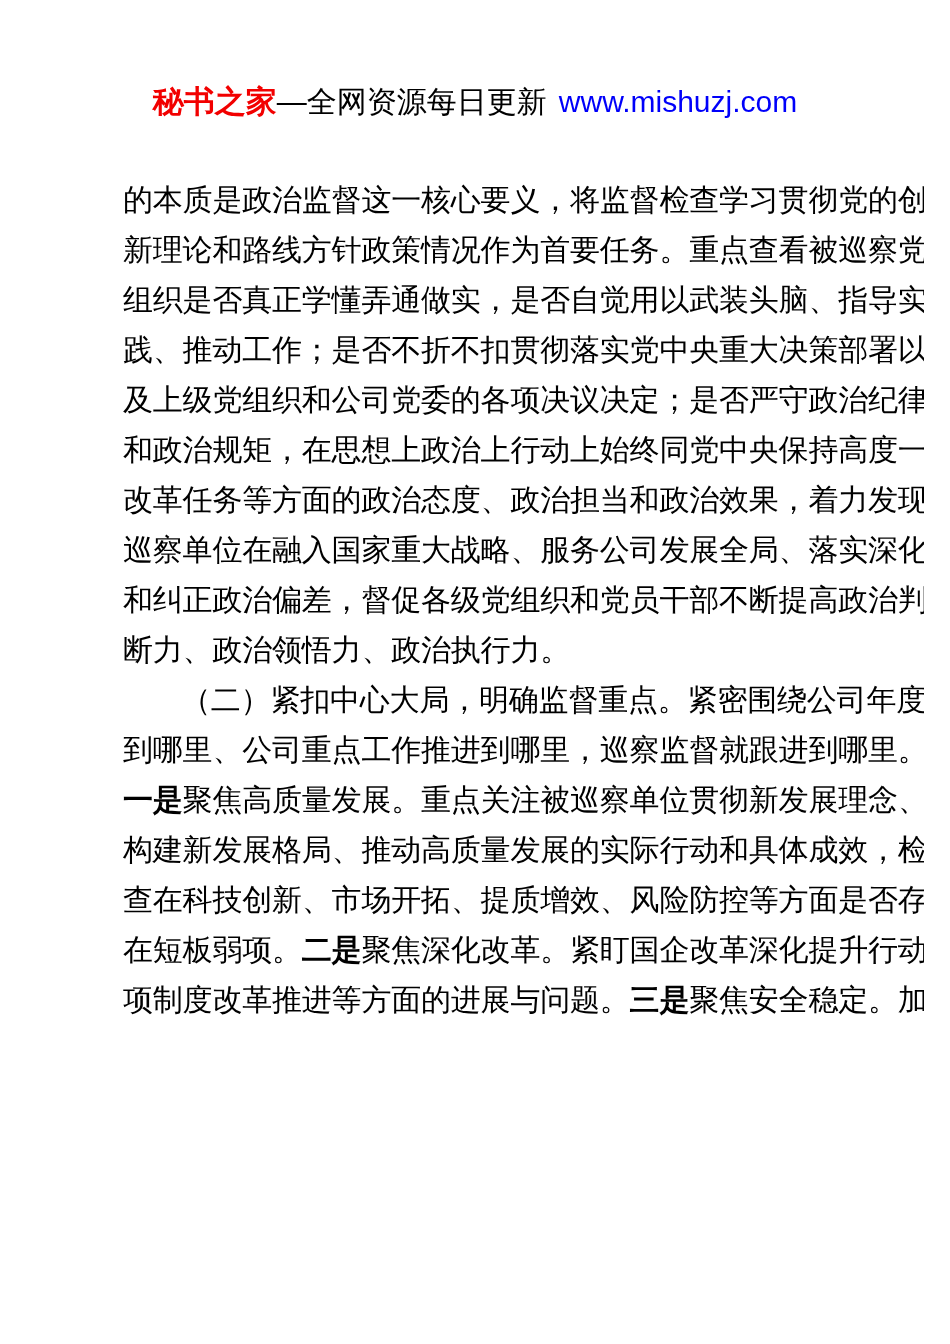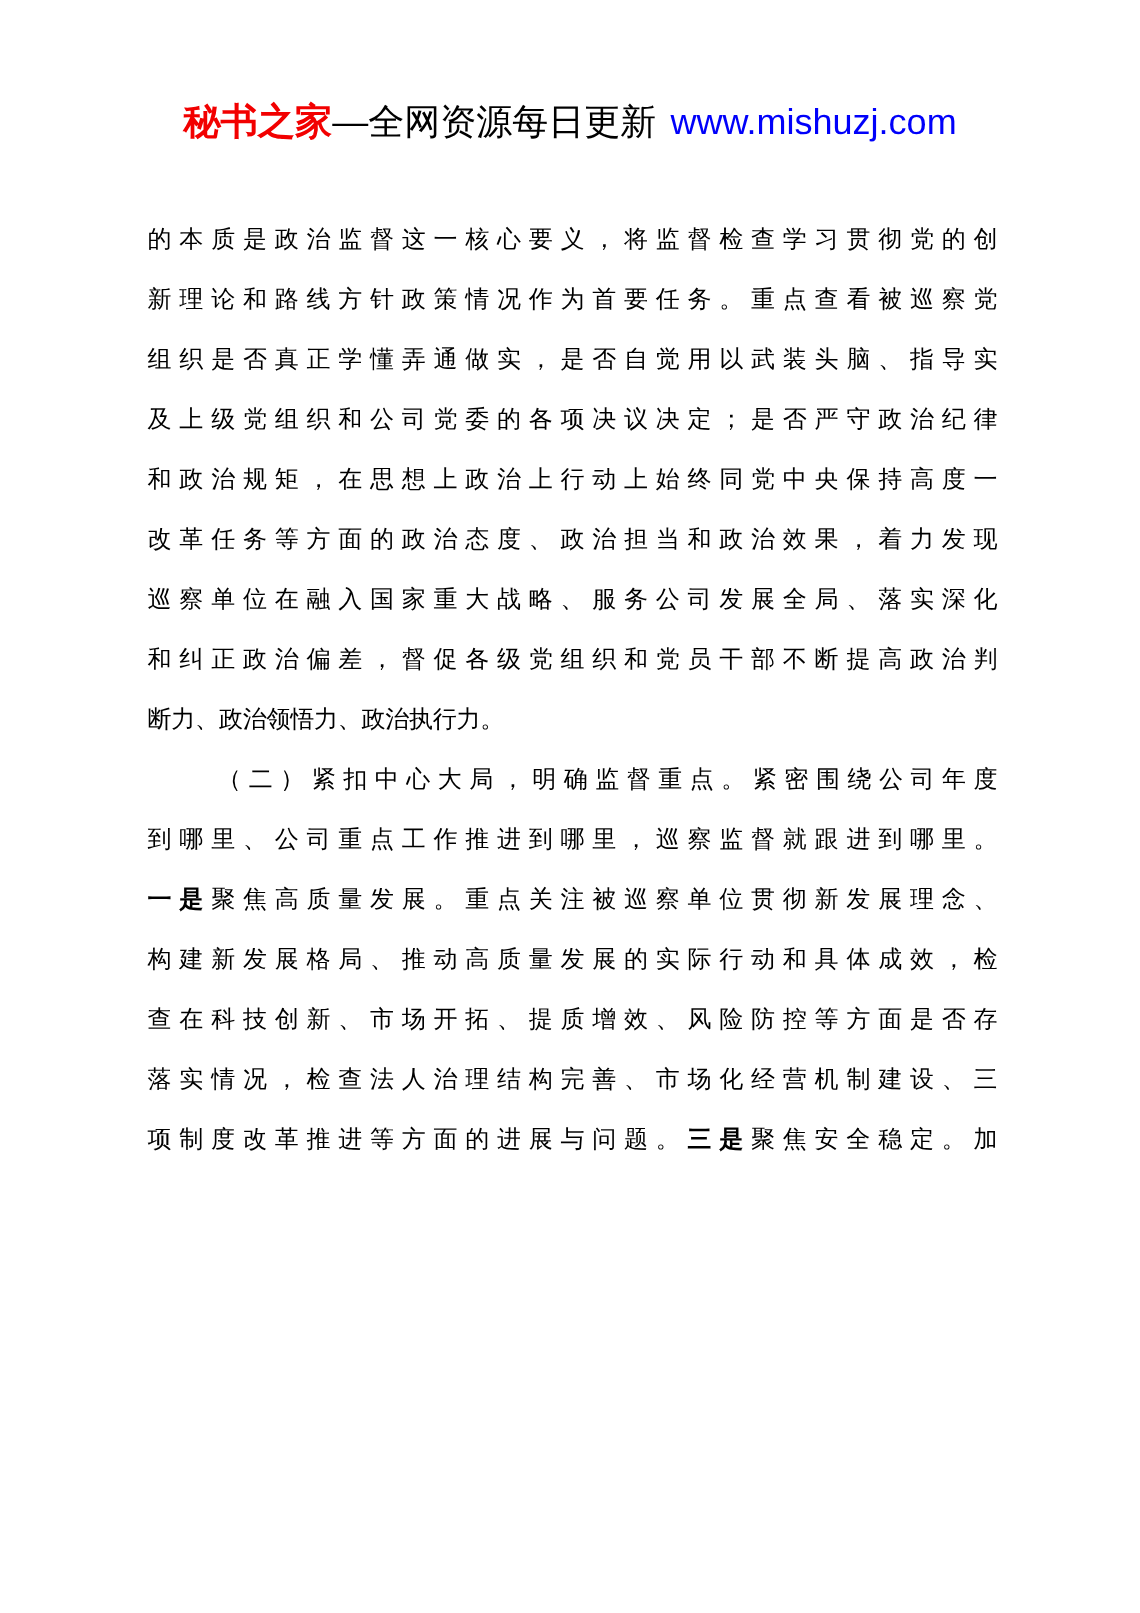--- a/index.html
+++ b/index.html
@@ -39,21 +39,21 @@
   .header .url {
     font-size: 30px;
     color: #0000fa;
     margin-left: 12px;
   }
   .doc-body {
     position: absolute;
     left: 123px;
     top: 175px;
     width: 708px;
-    font-size: 20px;
+    font-size: 30px;
     line-height: 50px;
     color: #000000;
     letter-spacing: -0.2px;
   }
   .line {
     text-align: justify;
     text-align-last: justify;
     text-justify: inter-ideograph;
     white-space: nowrap;
   }
@@ -74,28 +74,29 @@
 <div class="page">
 
   <div class="header">
     <span class="brand" style="color: rgb(242, 0, 0);">秘书之家</span><span class="tagline">—全网资源每日更新</span><span class="url" style="color: rgb(0, 0, 250);">www.mishuzj.com</span>
   </div>
 
   <div class="doc-body" style="color: rgb(0, 0, 0);">
       <div class="line"><span>的本质是政治监督这一核心要义，将监督检查学习贯彻党的创</span></div>
       <div class="line"><span>新理论和路线方针政策情况作为首要任务。重点查看被巡察党</span></div>
       <div class="line"><span>组织是否真正学懂弄通做实，是否自觉用以武装头脑、指导实</span></div>
+      <div class="line"><span>践、推动工作；是否不折不扣贯彻落实党中央重大决策部署以</span></div>
       <div class="line"><span>及上级党组织和公司党委的各项决议决定；是否严守政治纪律</span></div>
       <div class="line"><span>和政治规矩，在思想上政治上行动上始终同党中央保持高度一</span></div>
       <div class="line"><span>改革任务等方面的政治态度、政治担当和政治效果，着力发现</span></div>
       <div class="line"><span>巡察单位在融入国家重大战略、服务公司发展全局、落实深化</span></div>
       <div class="line"><span>和纠正政治偏差，督促各级党组织和党员干部不断提高政治判</span></div>
       <div class="line short"><span>断力、政治领悟力、政治执行力。</span></div>
       <div class="line indent"><span>（二）紧扣中心大局，明确监督重点。紧密围绕公司年度</span></div>
       <div class="line"><span>到哪里、公司重点工作推进到哪里，巡察监督就跟进到哪里。</span></div>
       <div class="line"><span class="bold">一是</span><span>聚焦高质量发展。重点关注被巡察单位贯彻新发展理念、</span></div>
       <div class="line"><span>构建新发展格局、推动高质量发展的实际行动和具体成效，检</span></div>
       <div class="line"><span>查在科技创新、市场开拓、提质增效、风险防控等方面是否存</span></div>
-      <div class="line"><span>落实情况，检查法人治理结构完善、市场化经营机制建设、三</span></div>
+      <div class="line"><span>在短板弱项。</span><span class="bold">二是</span><span>聚焦深化改革。紧盯国企改革深化提升行动</span></div>
       <div class="line"><span>项制度改革推进等方面的进展与问题。</span><span class="bold">三是</span><span>聚焦安全稳定。加</span></div>
     </div>
 
 </div>
 
 </body></html>

